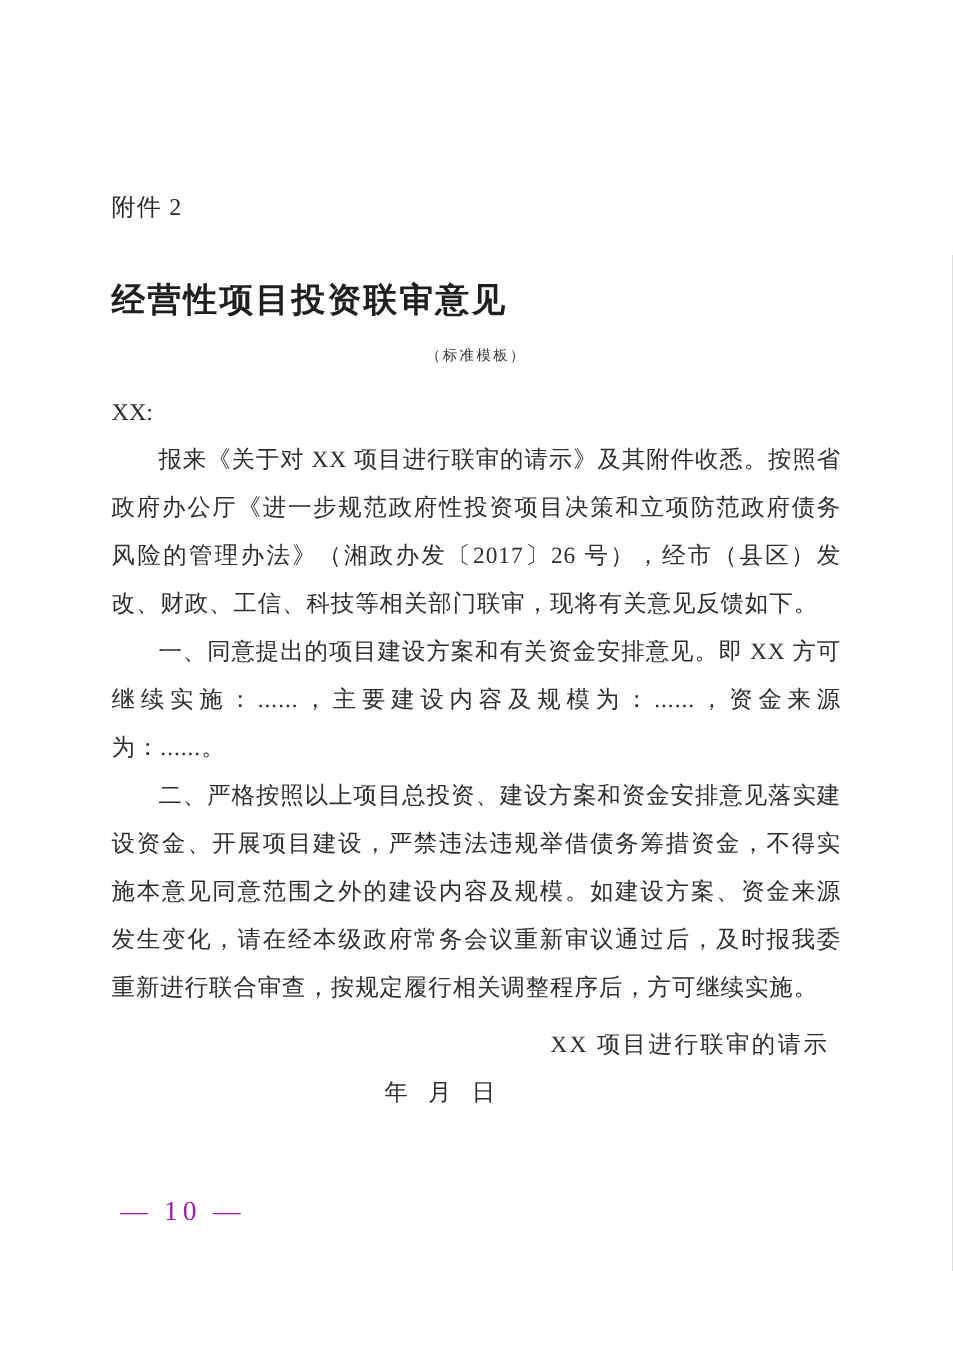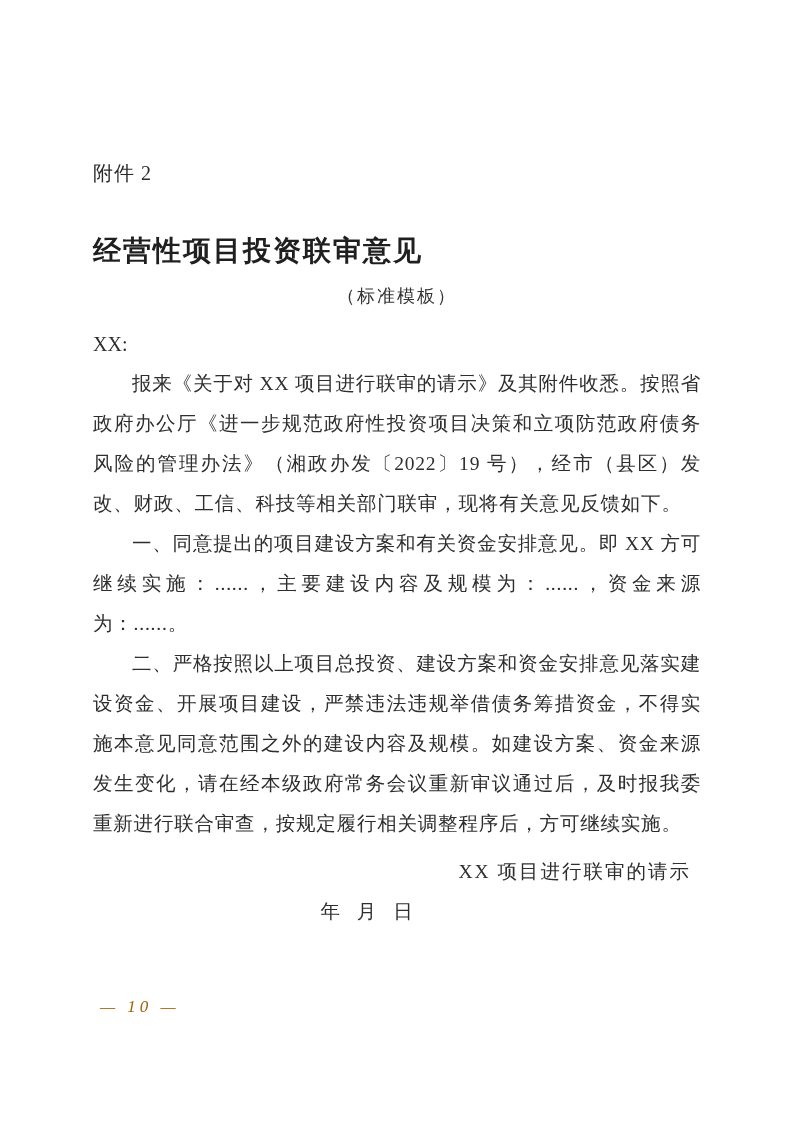--- a/index.html
+++ b/index.html
@@ -35,21 +35,21 @@
     text-align: left;
     font-size: 28px;
     font-weight: bold;
     letter-spacing: 2px;
     color: #1f1f1f;
     line-height: 34px;
   }
   .doc-subtitle {
     margin-top: 16px;
     text-align: center;
-    font-size: 18px;
+    font-size: 12px;
     letter-spacing: 2px;
     color: #333333;
     line-height: 24px;
   }
   .salutation {
     margin-top: 16px;
     font-size: 20px;
     line-height: 40px;
   }
   .body-paragraph {
@@ -75,41 +75,40 @@
   }
   .date-line {
     text-align: center;
     padding-right: 55px;
     letter-spacing: 6px;
   }
   .page-number {
     position: absolute;
     left: 100px;
     top: 997px;
-    font-size: 17px;
+    font-size: 23px;
     letter-spacing: 4px;
-    color: #a16207;
-    font-style: italic;
+    color: #a21caf;
   }
 </style>
 </head>
 <body>
 
 <div class="page">
   <div class="content">
 
     <div class="attachment-label">附件 2</div>
 
     <div class="doc-title">经营性项目投资联审意见</div>
 
     <div class="doc-subtitle">（标准模板）</div>
 
     <div class="salutation">XX:</div>
 
-    <p class="body-paragraph">报来《关于对 XX 项目进行联审的请示》及其附件收悉。按照省政府办公厅《进一步规范政府性投资项目决策和立项防范政府债务风险的管理办法》（湘政办发〔2022〕19 号），经市（县区）发改、财政、工信、科技等相关部门联审，现将有关意见反馈如下。</p>
+    <p class="body-paragraph">报来《关于对 XX 项目进行联审的请示》及其附件收悉。按照省政府办公厅《进一步规范政府性投资项目决策和立项防范政府债务风险的管理办法》（湘政办发〔2017〕26 号），经市（县区）发改、财政、工信、科技等相关部门联审，现将有关意见反馈如下。</p>
 
     <p class="body-paragraph">一、同意提出的项目建设方案和有关资金安排意见。即 XX 方可继续实施：......，主要建设内容及规模为：......，资金来源为：......。</p>
 
     <p class="body-paragraph">二、严格按照以上项目总投资、建设方案和资金安排意见落实建设资金、开展项目建设，严禁违法违规举借债务筹措资金，不得实施本意见同意范围之外的建设内容及规模。如建设方案、资金来源发生变化，请在经本级政府常务会议重新审议通过后，及时报我委重新进行联合审查，按规定履行相关调整程序后，方可继续实施。</p>
 
     <div class="signature-block">
       <div class="signature-line">XX 项目进行联审的请示</div>
       <div class="date-line">年  月  日</div>
     </div>
 

